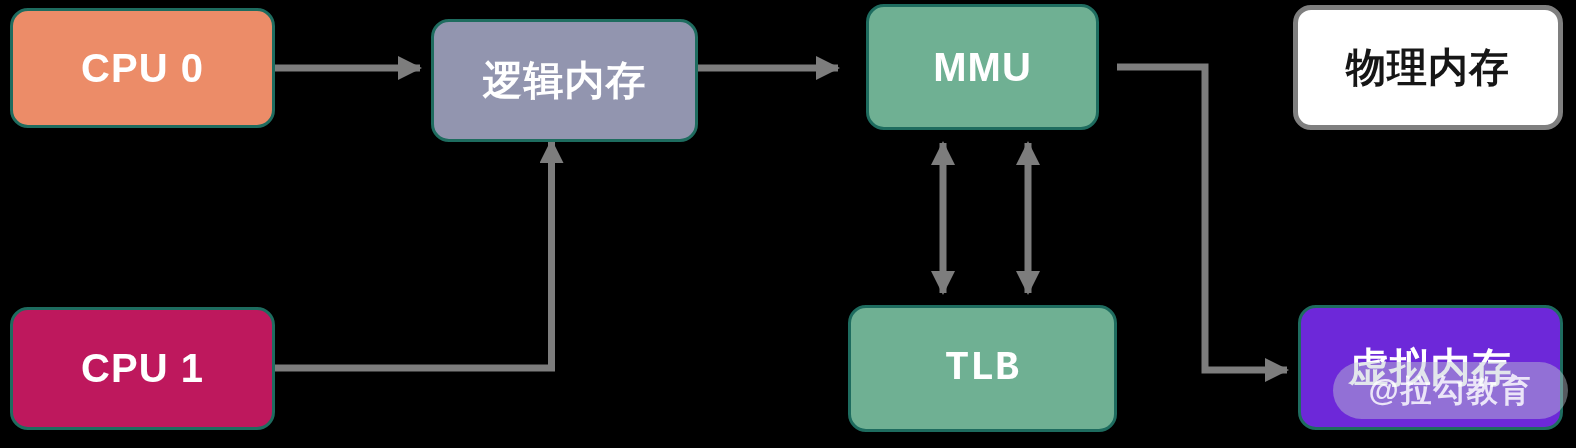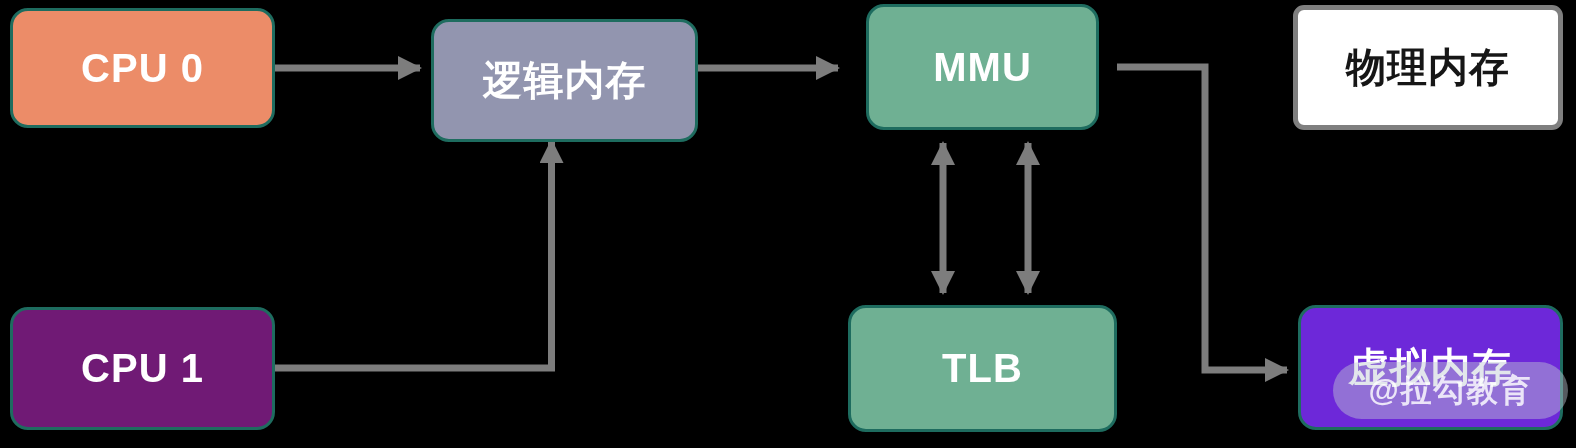--- a/index.html
+++ b/index.html
@@ -32,21 +32,21 @@
     border: 3px solid #737373;
     border-radius: 18px;
     display: flex;
     align-items: center;
     justify-content: center;
     font-size: 40px;
     font-weight: 600;
     letter-spacing: 1px;
     color: #fff;
   }
-  .node.thick-border { border-width: 5px; border-radius: 11px; }
+  .node.thick-border { border-width: 5px; }
   .node-cpu0    { left:10px;   top:8px;   width:265px; height:120px; }
   .node-logical { left:431px;  top:19px;   width:267px; height:123px; }
   .node-mmu     { left:848px;  top:4px;   width:233px; height:126px;margin-left:18px; }
   .node-phys    { left:1293px; top:5px;   width:270px; height:125px; }
   .node-cpu1    { left:10px;   top:307px; width:265px; height:123px; }
   .node-tlb     { left:848px;  top:305px; width:269px; height:127px; }
   .node-virt    { left:1298px; top:305px; width:265px; height:125px; }
   .watermark {
     position: absolute;
     z-index: 3;
@@ -91,25 +91,25 @@
   </div>
 
   <div class="node node-mmu" style="background: rgb(111, 176, 147); border-color: rgb(30, 108, 95); color: rgb(255, 255, 255);">
     <span>MMU</span>
   </div>
 
   <div class="node node-phys thick-border" style="background: rgb(255, 255, 255); border-color: rgb(127, 127, 127); color: rgb(22, 22, 22);">
     <span>物理内存</span>
   </div>
 
-  <div class="node node-cpu1" style="background: #701a75; border-color: rgb(30, 108, 95); color: rgb(255, 255, 255);">
+  <div class="node node-cpu1" style="background: #be185d; border-color: rgb(30, 108, 95); color: rgb(255, 255, 255);">
     <span>CPU 1</span>
   </div>
 
-  <div class="node node-tlb" style="background: rgb(111, 176, 147); border-color: rgb(30, 108, 95); color: rgb(255, 255, 255);">
+  <div class="node node-tlb" style="background: rgb(111, 176, 147); border-color: rgb(30, 108, 95); color: rgb(255, 255, 255); font-family: Liberation Mono, monospace;">
     <span>TLB</span>
   </div>
 
   <div class="node node-virt" style="background: #6d28d9; border-color: rgb(30, 108, 95); color: rgb(255, 255, 255);">
     <span>虚拟内存</span>
   </div>
 
   <div class="watermark">
     <span>@拉勾教育</span>
   </div>

